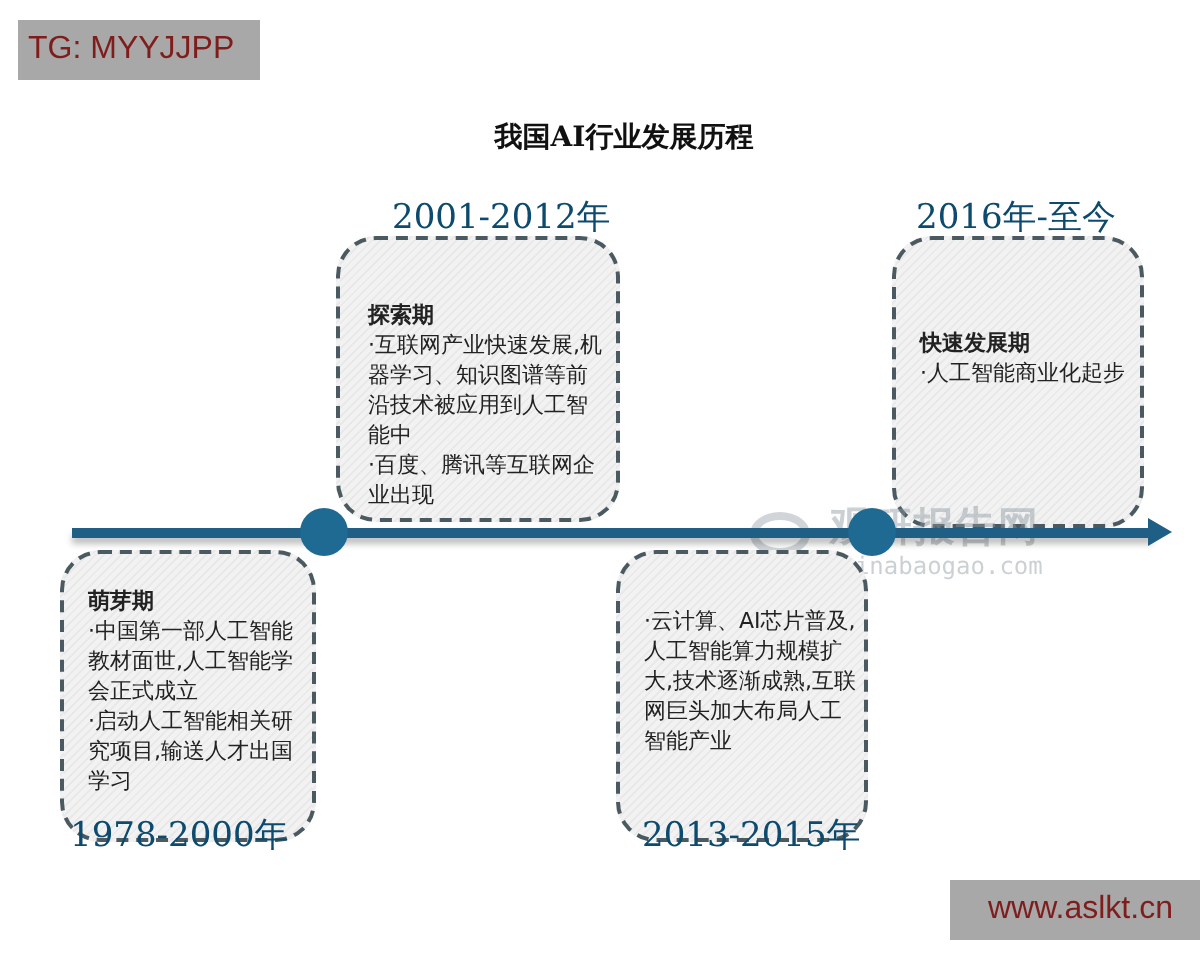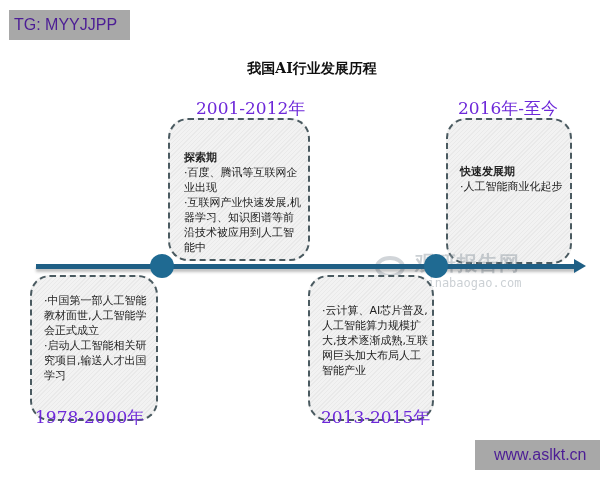--- a/index.html
+++ b/index.html
@@ -1,51 +1,51 @@
 <!DOCTYPE html>
 <html><head>
 <meta charset="utf-8">
 <style>
   html, body { margin:0; padding:0; }
   body { width:600px; height:480px; background:#ffffff; position:relative; overflow:hidden;
          font-family: "DejaVu Sans", sans-serif; color:#222; }
-  .tag { position:absolute; background:#a8a8a8; color:#4c1d95; font-family:"Liberation Sans", sans-serif; }
+  .tag { position:absolute; background:#a8a8a8; color:#7f1d1d; font-family:"Liberation Sans", sans-serif; }
   .tag-top { left:9px; top:10px; width:121px; height:30px; font-size:16px; line-height:30px; padding-left:5px; box-sizing:border-box; }
   .tag-bottom { left:475px; top:440px; width:125px; height:30px; font-size:16px; line-height:30px; padding-left:19px; box-sizing:border-box; }
   .title { position:absolute; left:0; width:600px; top:60px; text-align:center; font-family:"DejaVu Serif", serif; font-size:14px; font-weight:bold; color:#111;padding-left:12px; }
   .axis { position:absolute; left:36px; top:264px; width:540px; height:5px; background:#1f5f85;
           box-shadow:0 3px 3px rgba(0,0,0,0.25); }
   .arrow { position:absolute; left:574px; top:259px; width:0; height:0;
            border-top:7px solid transparent; border-bottom:7px solid transparent; border-left:12px solid #1f5f85; }
   .dot { position:absolute; width:24px; height:24px; border-radius:50%; background:#1f6a92; }
   .box { position:absolute; border:2px dashed #4a5a60; border-radius:20px; box-sizing:border-box;
          background:repeating-linear-gradient(135deg,#f2f2f2 0,#f2f2f2 2px,#e9e9e9 2px,#e9e9e9 3px);
          font-size:11px; line-height:15px; color:#222; }
   .box .inner { position:absolute; }
   .phase { font-weight:bold; display:block; }
   .item { display:block; }
-  .year { position:absolute; font-family:"DejaVu Serif", serif; font-size:17px; color:#6d28d9; }
+  .year { position:absolute; font-family:"DejaVu Serif", serif; font-size:17px; color:#0c4a6e; }
   .wm { position:absolute; left:375px; top:250px; color:rgba(140,150,160,0.45); }
   .wm-cn { font-size:20px; font-weight:bold; letter-spacing:1px; position:absolute; left:40px; top:0; white-space:nowrap; }
   .wm-en { font-size:12px; position:absolute; left:38px; top:26px; white-space:nowrap; font-family:"DejaVu Sans Mono", monospace; }
   .wm-logo { position:absolute; left:0; top:6px; width:30px; height:22px; border:4px solid rgba(140,150,160,0.4); border-radius:50%; box-sizing:border-box; }
 </style>
 </head>
 <body>
 
 <div class="tag tag-top">TG: MYYJJPP</div>
 
 <div class="title">我国AI行业发展历程</div>
 
 <div class="year" style="left:196px; top:97px;">2001-2012年</div>
 <div class="box" style="left:168px; top:118px; width:142px; height:143px;">
   <div class="inner" style="left:14px; top:30px; width:118px;">
     <span class="phase">探索期</span>
+    <span class="item">·互联网产业快速发展,机器学习、知识图谱等前沿技术被应用到人工智能中</span>
     <span class="item">·百度、腾讯等互联网企业出现</span>
-    <span class="item">·互联网产业快速发展,机器学习、知识图谱等前沿技术被应用到人工智能中</span>
   </div>
 </div>
 
 <div class="year" style="left:458px; top:97px;">2016年-至今</div>
 <div class="box" style="left:446px; top:118px; width:126px; height:146px;">
   <div class="inner" style="left:12px; top:44px; width:106px;">
     <span class="phase">快速发展期</span>
     <span class="item">·人工智能商业化起步</span>
   </div>
 </div>
@@ -56,20 +56,21 @@
   <div class="wm-en">chinabaogao.com</div>
 </div>
 
 <div class="axis"></div>
 <div class="arrow"></div>
 <div class="dot" style="left:150px; top:254px;"></div>
 <div class="dot" style="left:424px; top:254px;"></div>
 
 <div class="box" style="left:30px; top:275px; width:128px; height:146px;">
   <div class="inner" style="left:12px; top:16px; width:108px;">
+    <span class="phase">萌芽期</span>
     <span class="item">·中国第一部人工智能教材面世,人工智能学会正式成立</span>
     <span class="item">·启动人工智能相关研究项目,输送人才出国学习</span>
   </div>
 </div>
 <div class="year" style="left:35px; top:406px;">1978-2000年</div>
 
 <div class="box" style="left:308px; top:275px; width:126px; height:146px;">
   <div class="inner" style="left:12px; top:26px; width:106px;">
     <span class="item">·云计算、AI芯片普及,人工智能算力规模扩大,技术逐渐成熟,互联网巨头加大布局人工智能产业</span>
   </div>

